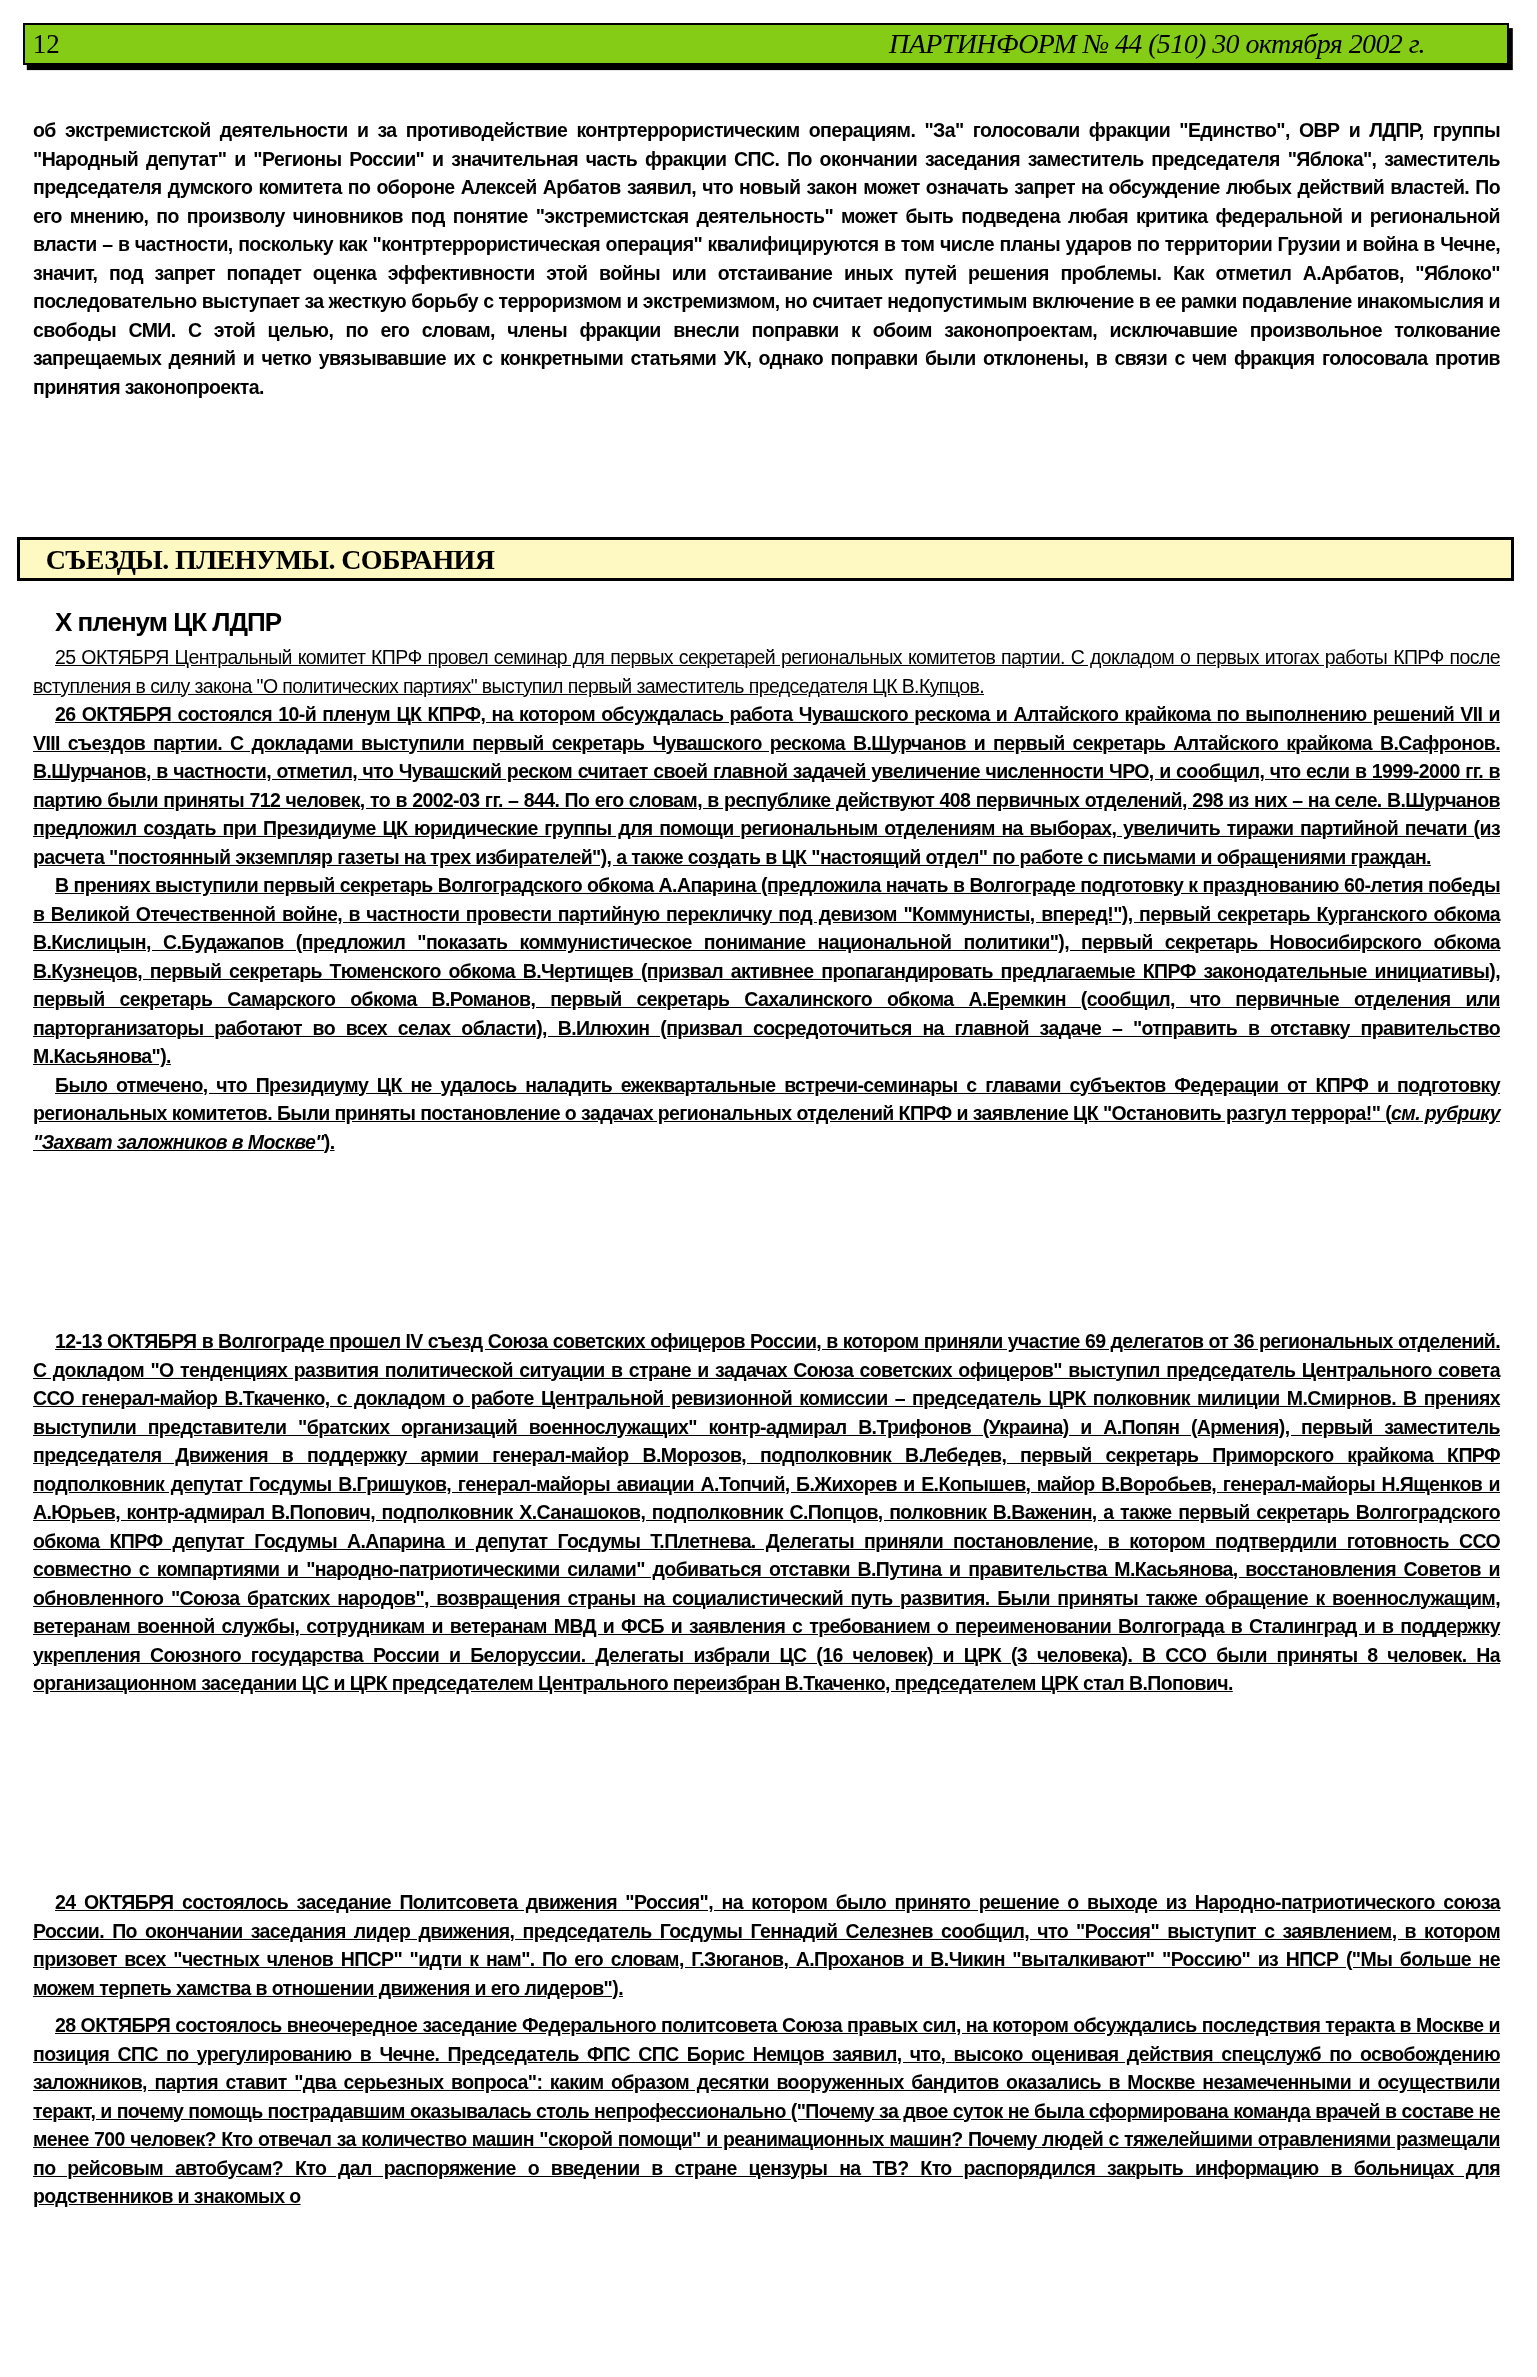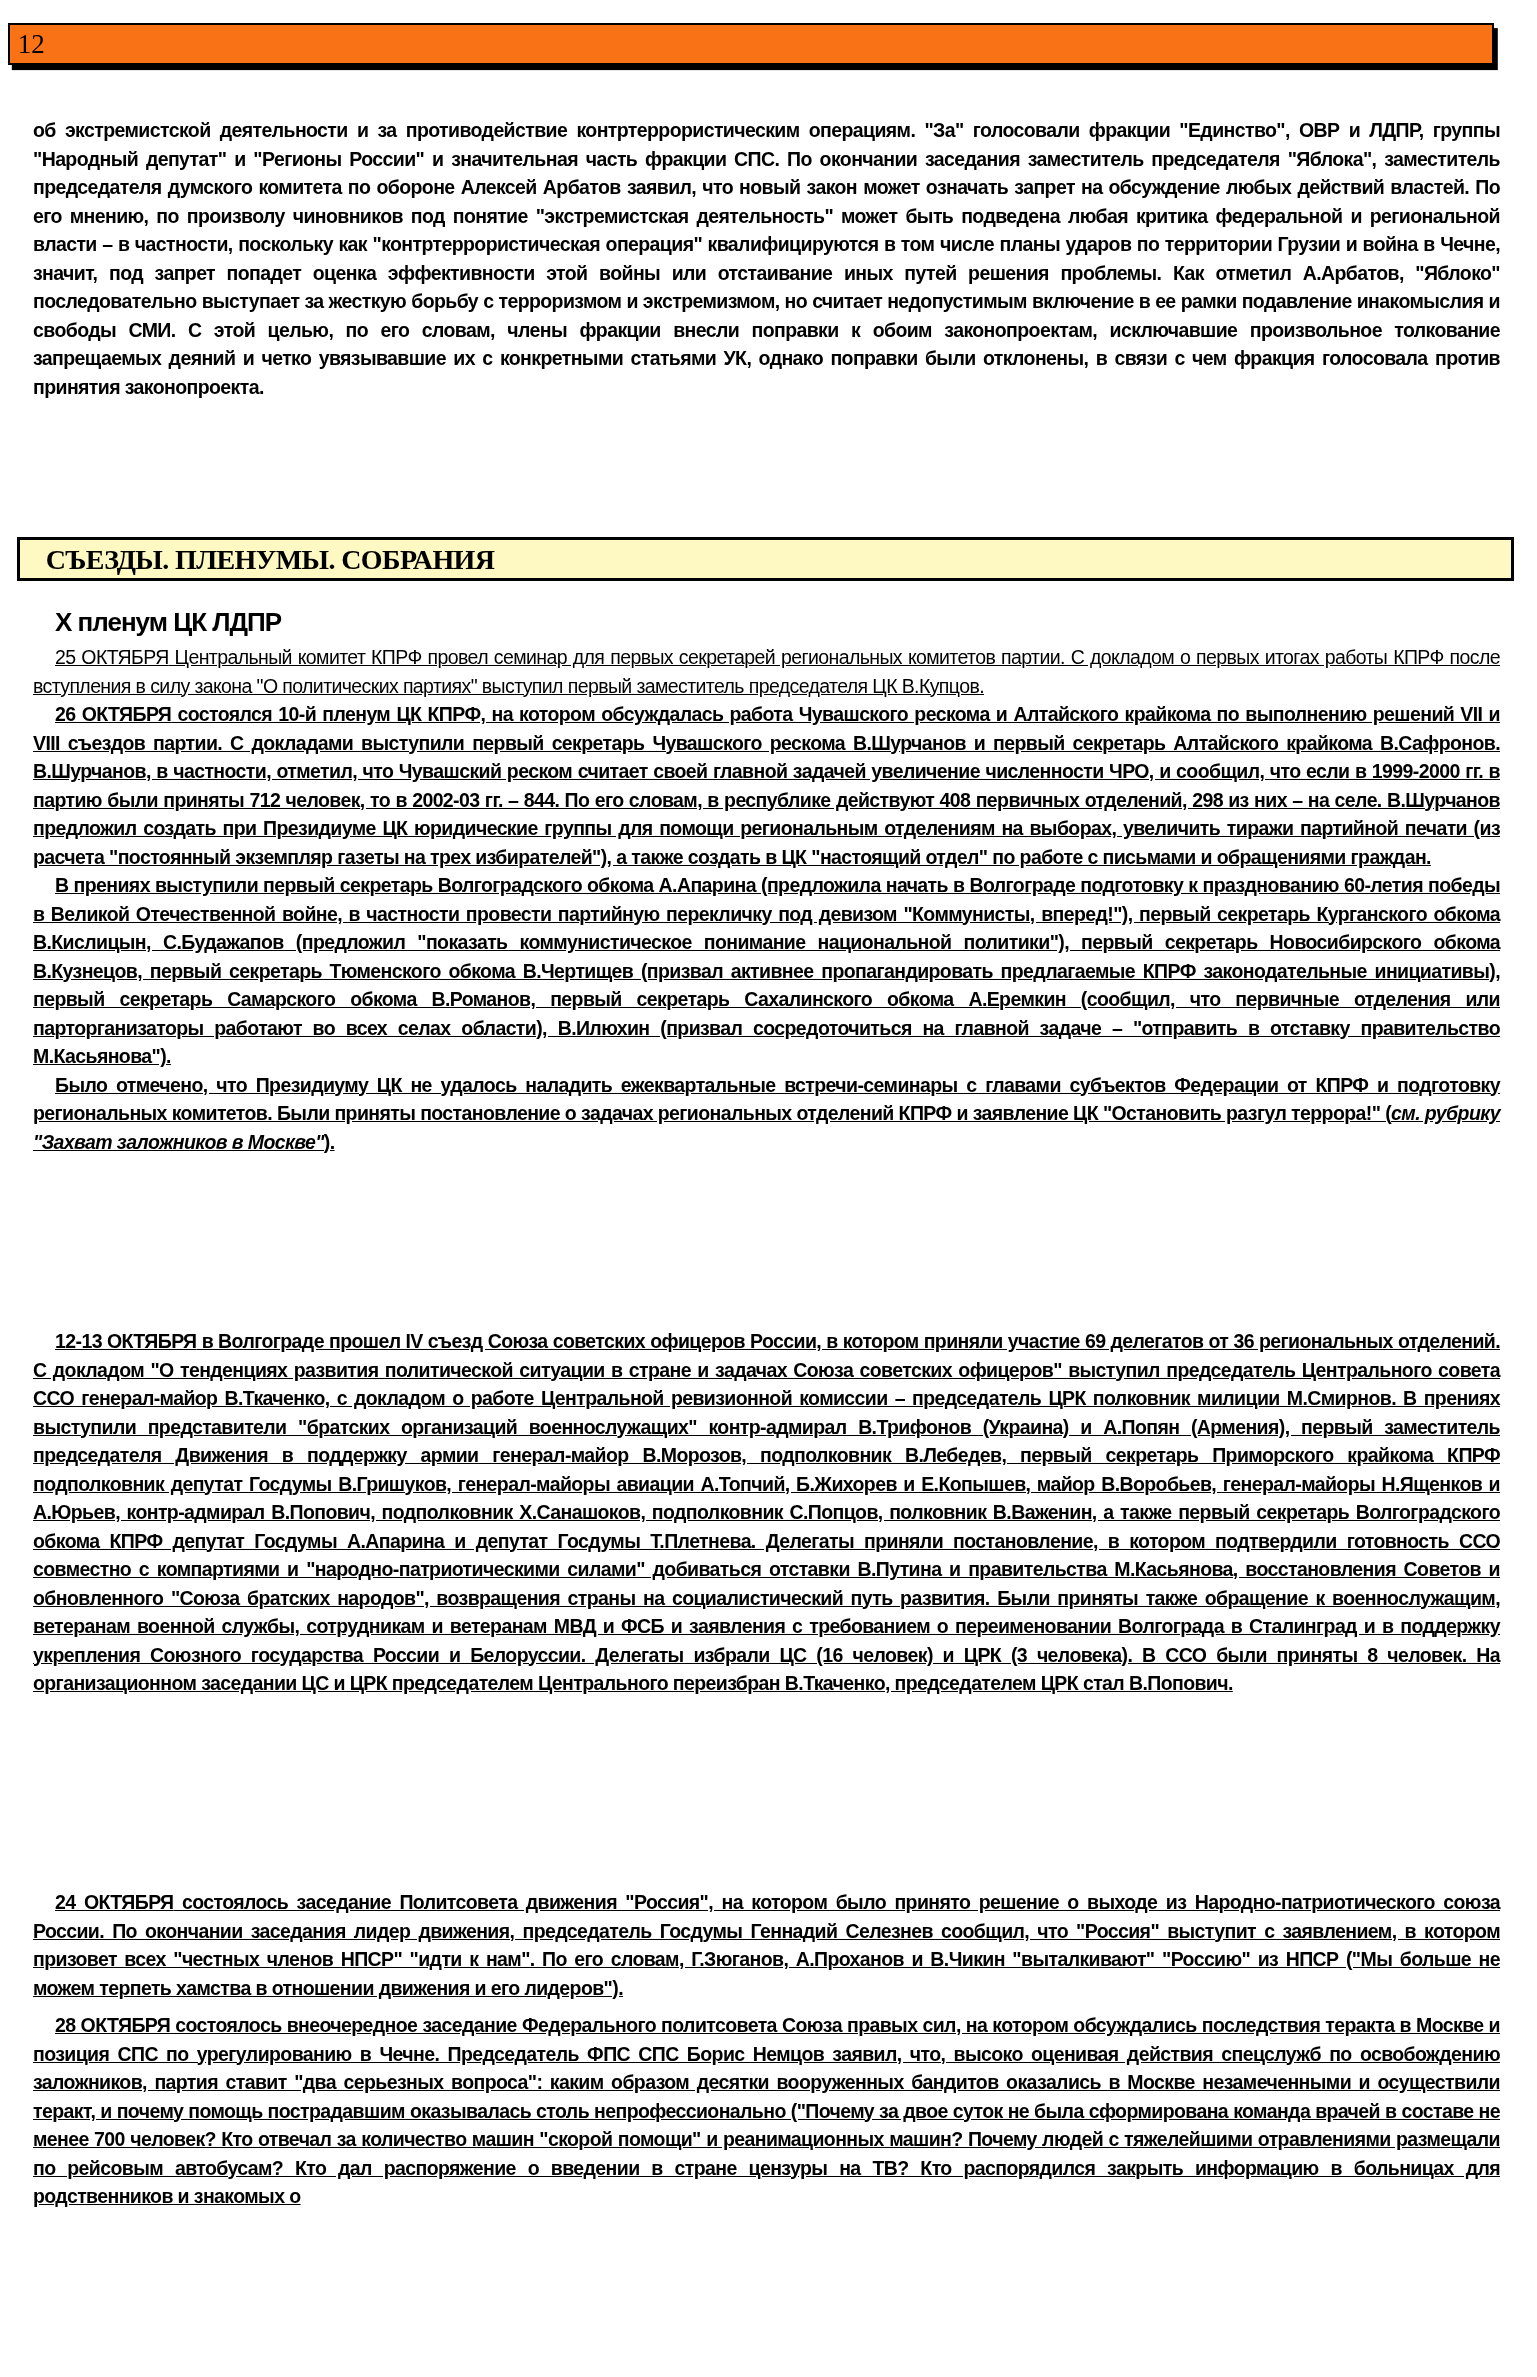--- a/index.html
+++ b/index.html
@@ -1,19 +1,19 @@
 <!DOCTYPE html>
 <html style="font-size:10.2px"><head>
 <meta charset="utf-8">
 <style>
   html, body { margin: 0; padding: 0; background: #ffffff; }
   body { width: 1537px; height: 2377px; position: relative; overflow: hidden; color: #000; }
   .header-box {
-    position: absolute; left: 8px; top: 23px; width: 1482px; height: 38px;
-    border: 2.6px solid #000; box-shadow: 3.8px 5.1px 0 #000; background: #f97316;
+    position: absolute; left: 23px; top: 23px; width: 1482px; height: 38px;
+    border: 2.6px solid #000; box-shadow: 3.8px 5.1px 0 #000; background: #84cc16;
   }
   .page-num {
     position: absolute; left: 7.7px; top: 5.1px;
     font-family: "Liberation Serif", serif; font-size: 27px; line-height: 28px;
   }
   .issue {
     position: absolute; right: 82px; top: 5.1px;
     font-family: "Liberation Serif", serif; font-style: italic; font-size: 28px; line-height: 28px;
     letter-spacing: -0.6px;
   }
@@ -40,20 +40,21 @@
     letter-spacing: -1px;
   }
   .link { text-decoration: underline; font-style: italic; }
   .date { font-weight: bold; }
 </style>
 </head>
 <body>
 
 <div class="header-box">
   <span class="page-num">12</span>
+  <span class="issue">ПАРТИНФОРМ № 44 (510) 30 октября 2002 г.</span>
 </div>
 
 <div class="body-text" style="top:116px;">
   <p>об экстремистской деятельности и за противодействие контртеррористическим операциям. "За" голосовали фракции "Единство", ОВР и ЛДПР, группы "Народный депутат" и "Регионы России" и значительная часть фракции СПС. По окончании заседания заместитель председателя "Яблока", заместитель председателя думского комитета по обороне Алексей Арбатов заявил, что новый закон может означать запрет на обсуждение любых действий властей. По его мнению, по произволу чиновников под понятие "экстремистская деятельность" может быть подведена любая критика федеральной и региональной власти – в частности, поскольку как "контртеррористическая операция" квалифицируются в том числе планы ударов по территории Грузии и война в Чечне, значит, под запрет попадет оценка эффективности этой войны или отстаивание иных путей решения проблемы. Как отметил А.Арбатов, "Яблоко" последовательно выступает за жесткую борьбу с терроризмом и экстремизмом, но считает недопустимым включение в ее рамки подавление инакомыслия и свободы СМИ. С этой целью, по его словам, члены фракции внесли поправки к обоим законопроектам, исключавшие произвольное толкование запрещаемых деяний и четко увязывавшие их с конкретными статьями УК, однако поправки были отклонены, в связи с чем фракция голосовала против принятия законопроекта.</p>
 </div>
 
 <div class="section-bar">
   <span class="section-title">СЪЕЗДЫ. ПЛЕНУМЫ. СОБРАНИЯ</span>
 </div>
 

